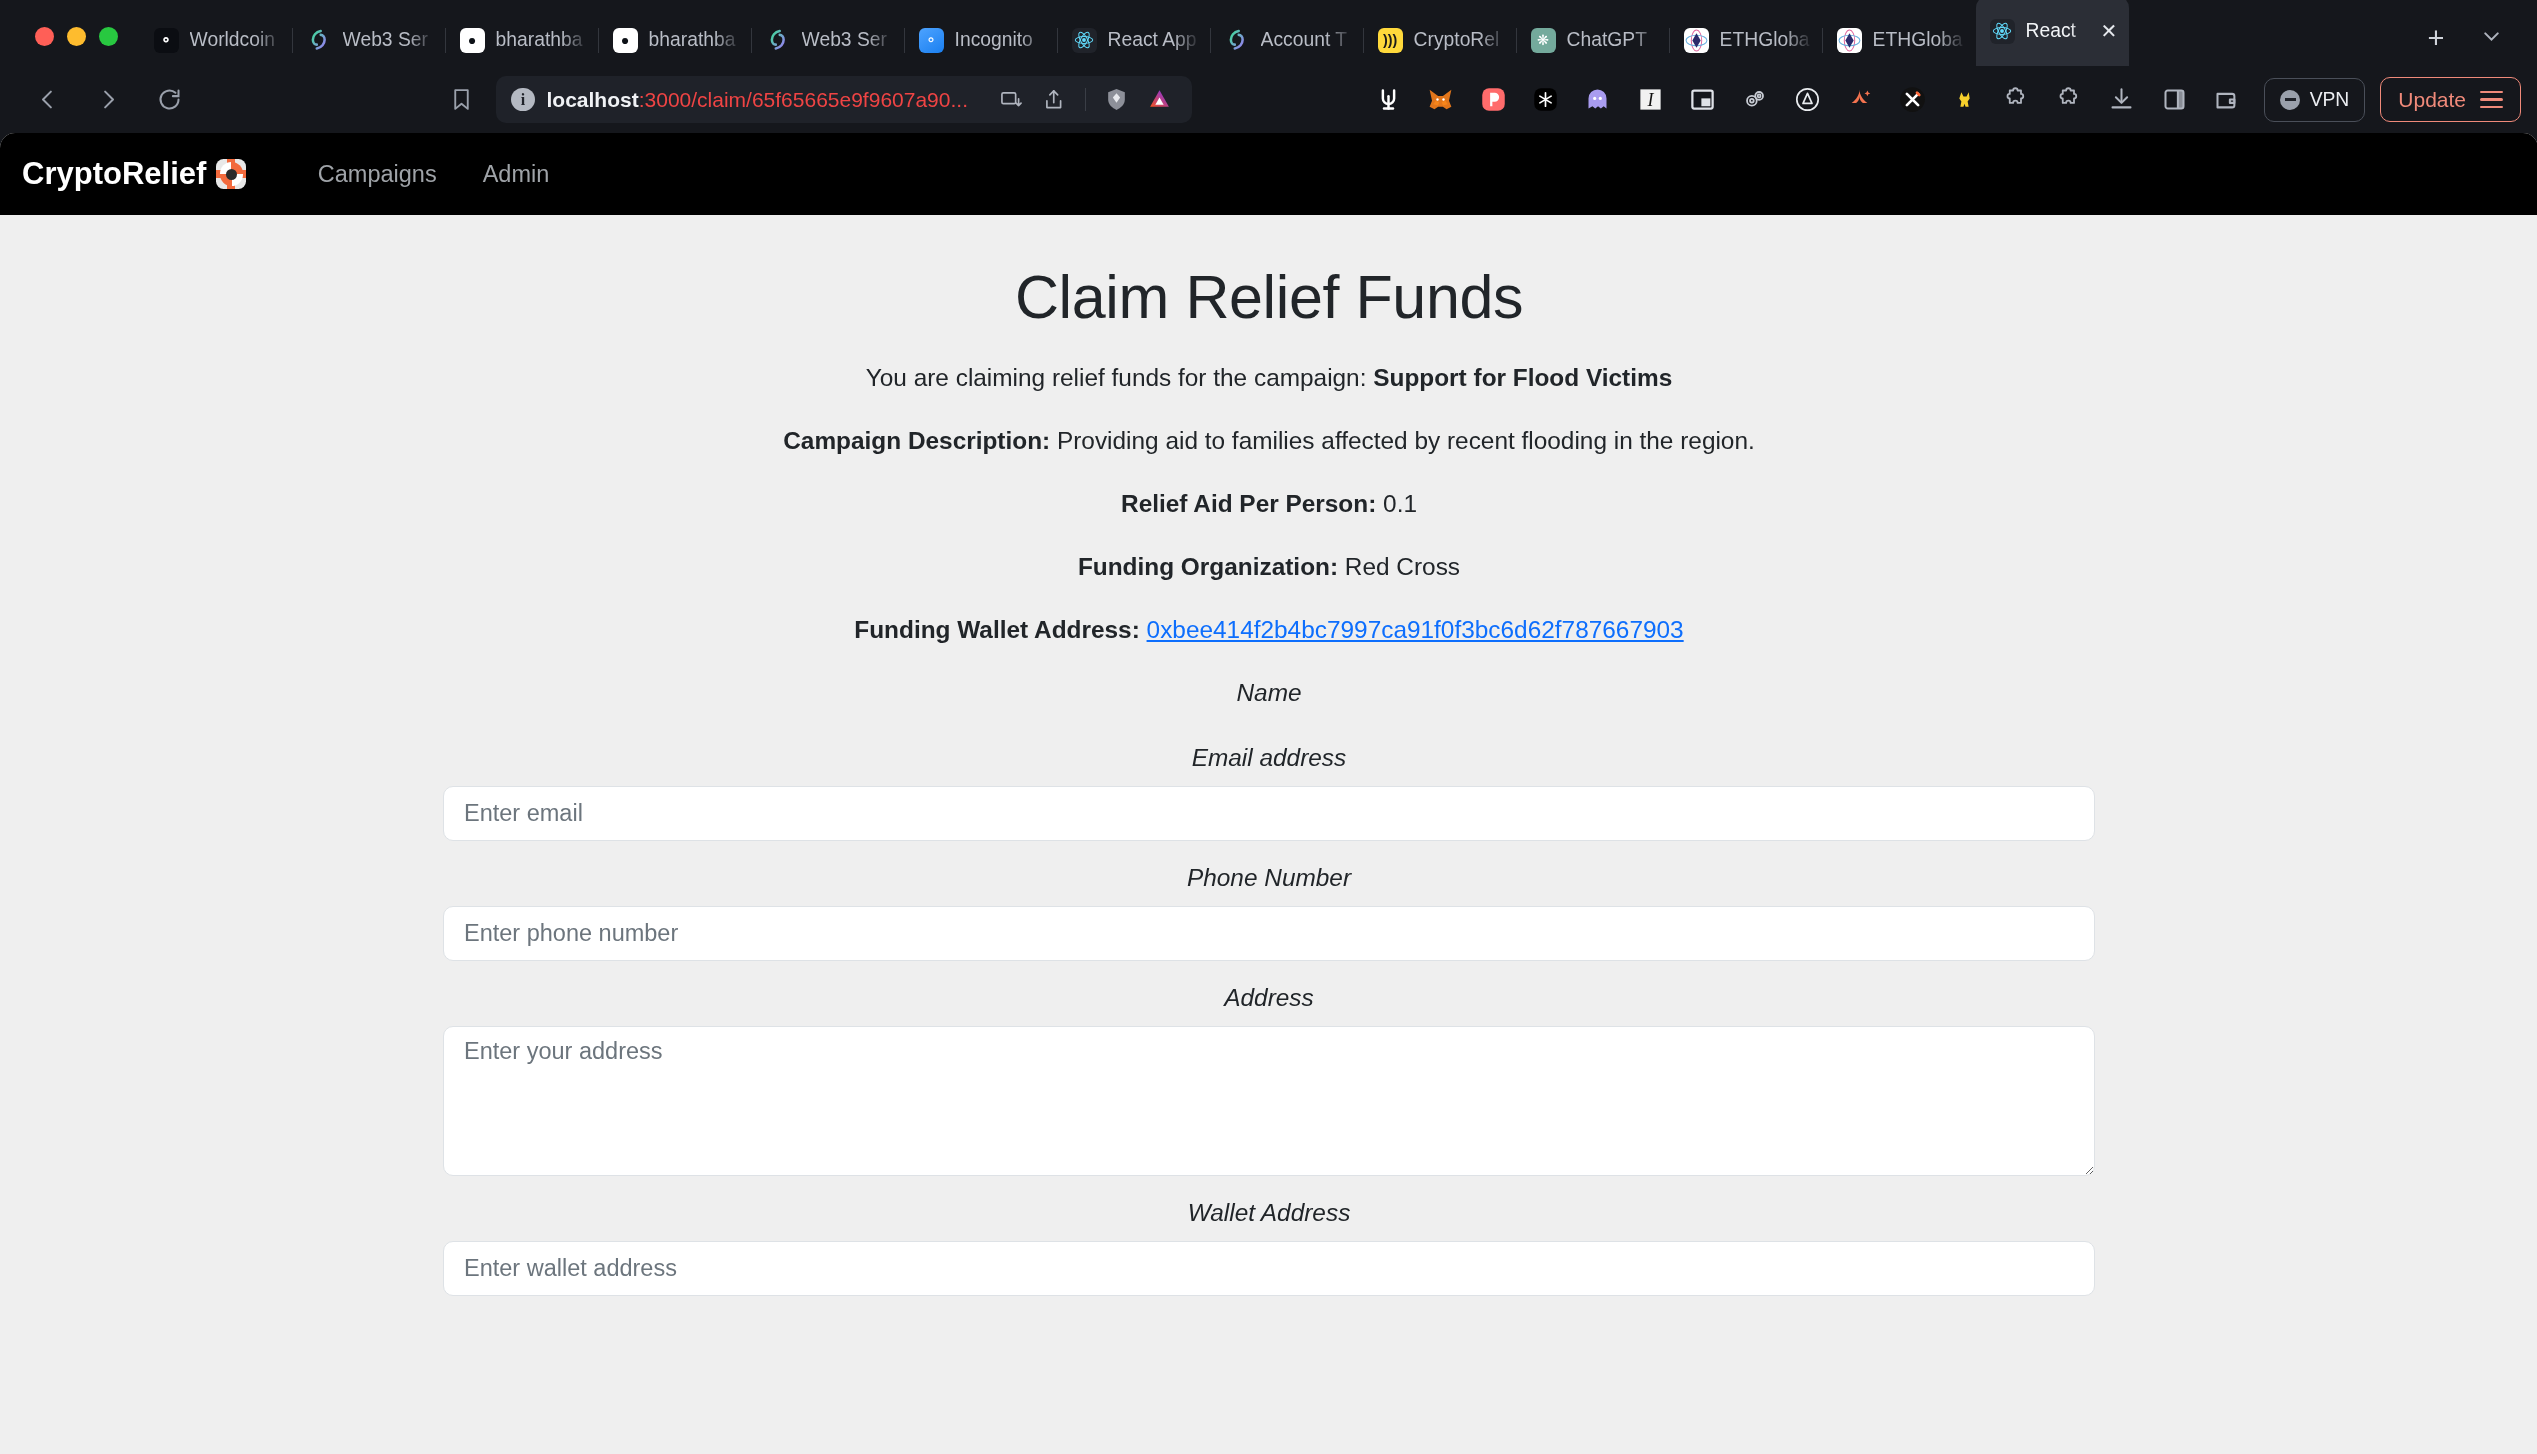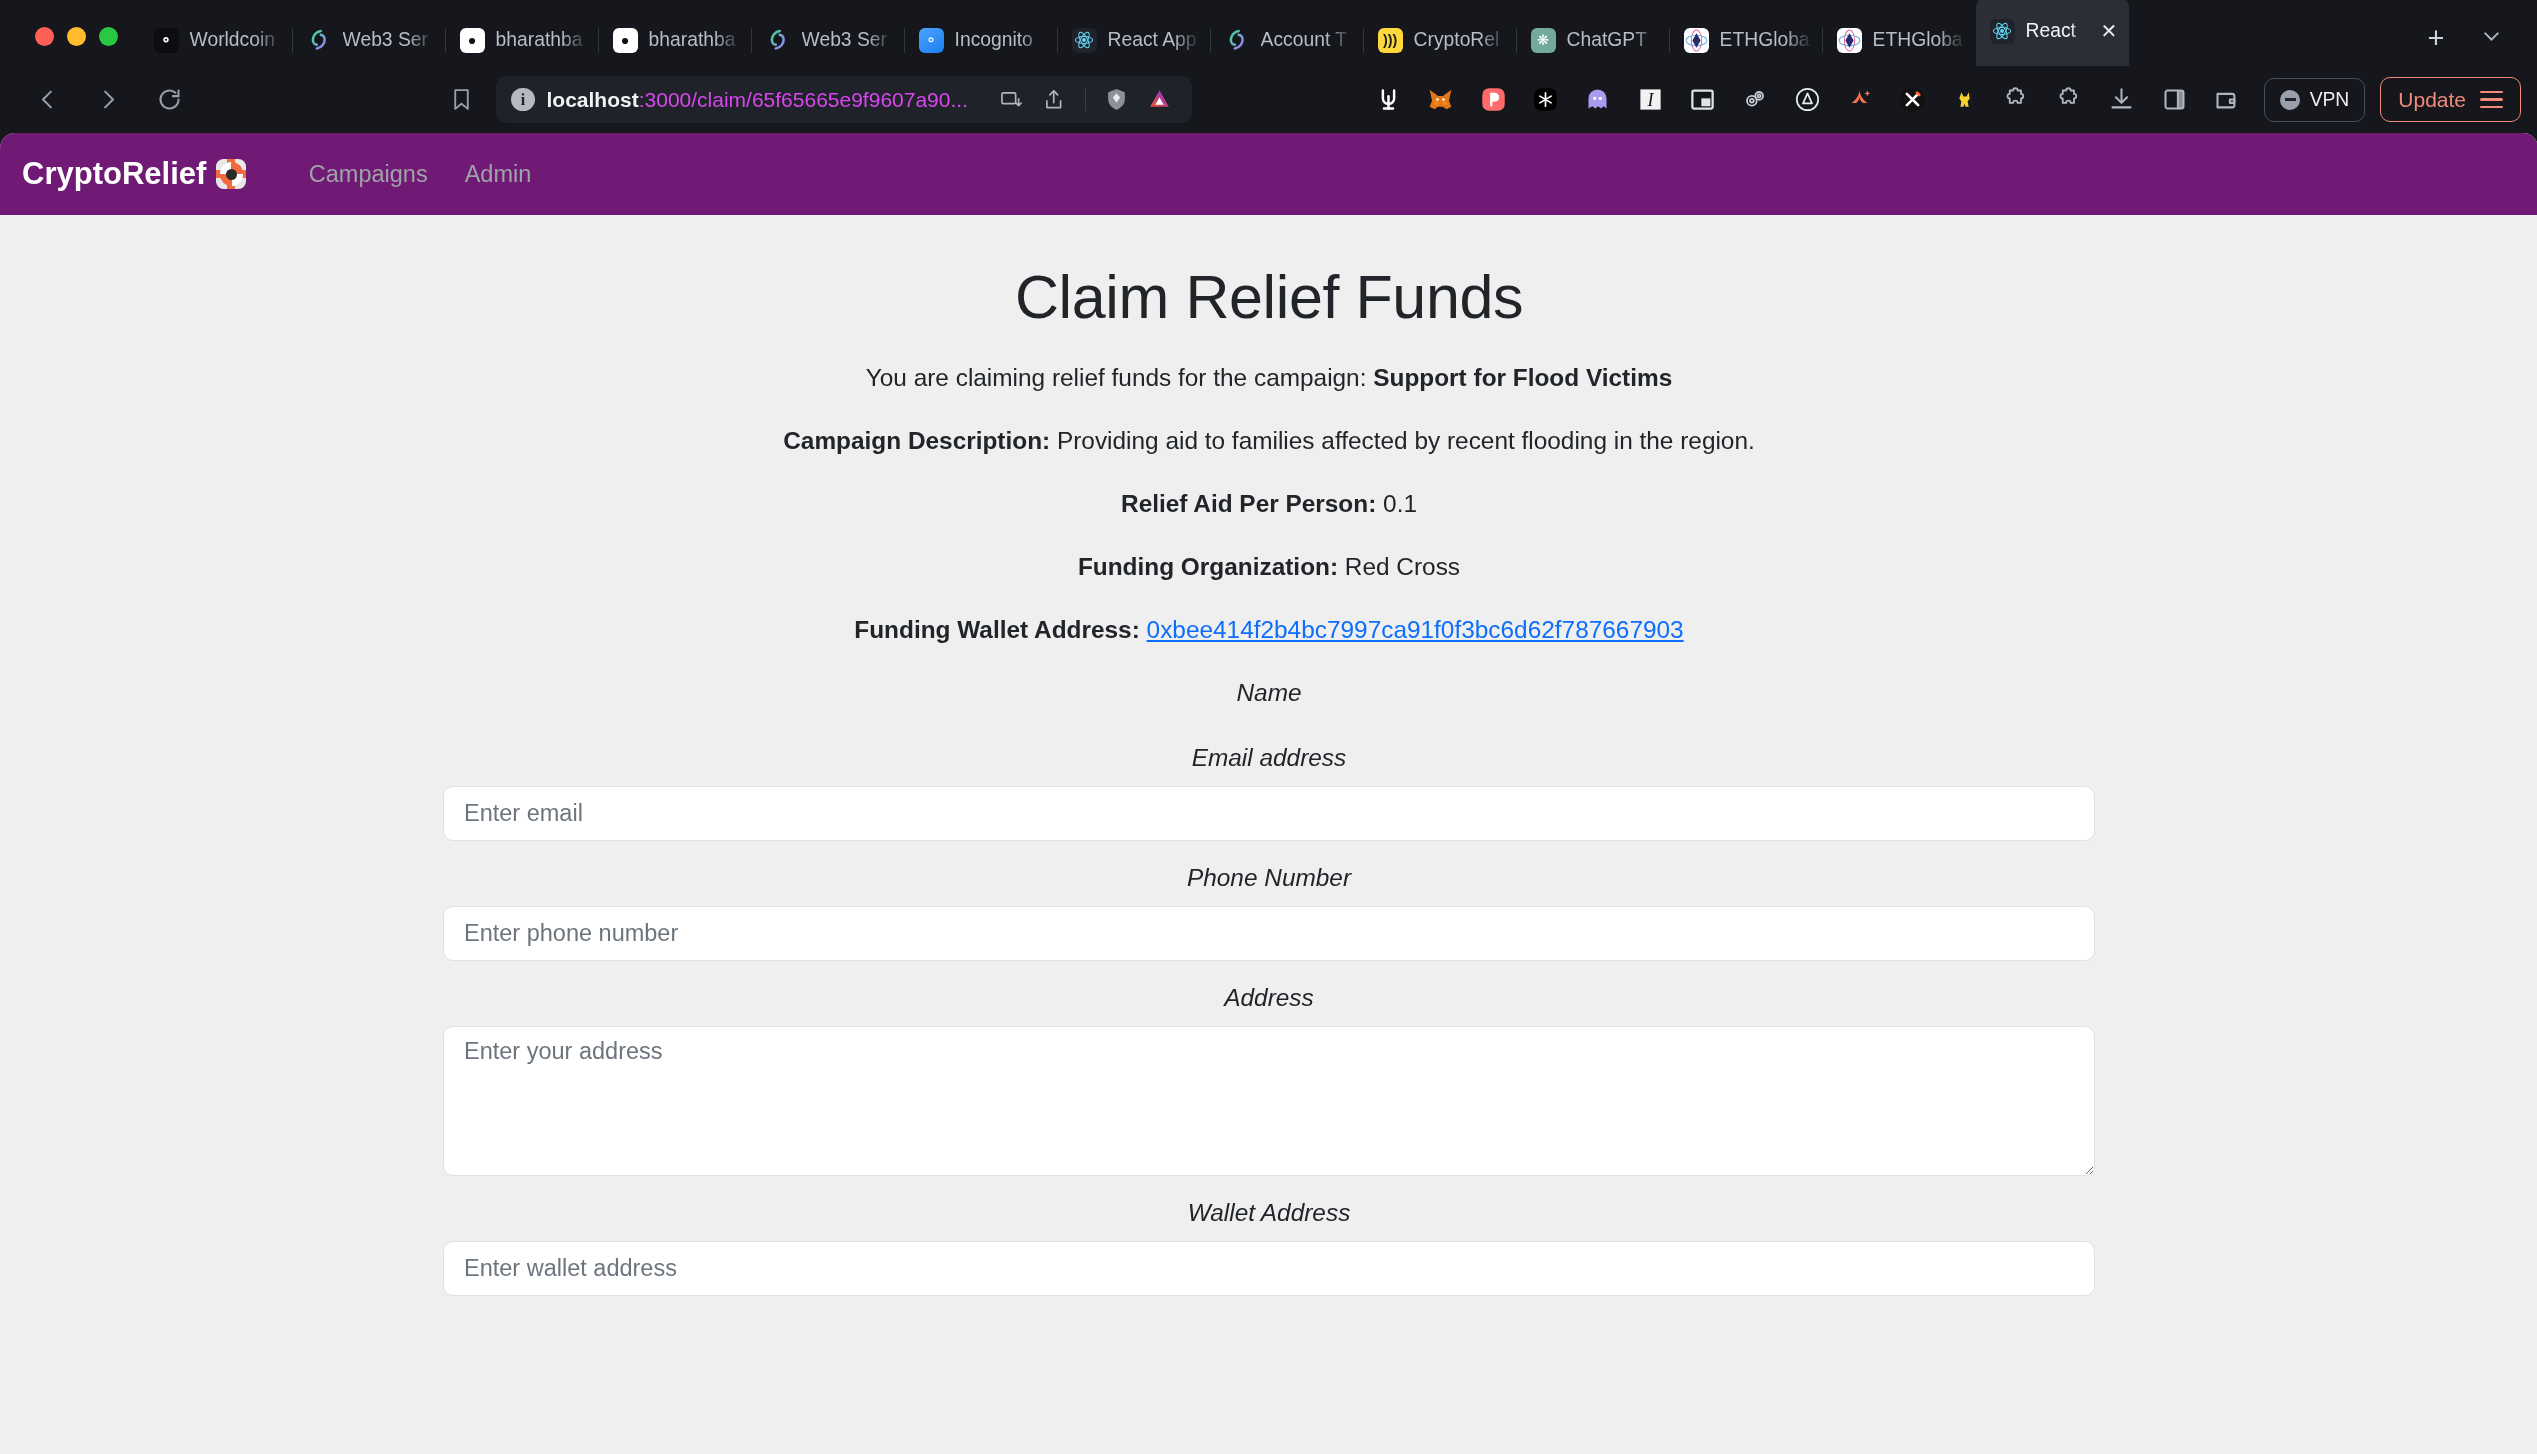--- a/index.html
+++ b/index.html
@@ -163,21 +163,21 @@
   .infoicon {
     width: 23.5px; height: 23.5px; border-radius: 50%;
     background: #b4b9c2; color: #1f2229;
     display: flex; align-items: center; justify-content: center;
     font-size: 16px; font-weight: 700;
     font-family: "Liberation Serif", serif;
     flex: 0 0 23.5px;
   }
   .urltext { font-size: 21px; white-space: nowrap; }
   .urltext .host { color: #f0f2f5; font-weight: 600; }
-  .urltext .path { color: #d946ef; }
+  .urltext .path { color: #ef4444; }
 
   .urlactions {
     background: #1f2229;
     border-radius: 0 10px 10px 0;
     height: 47px;
     display: flex; align-items: center;
     padding: 0 13.5px 0 8.4px;
     gap: 3.4px;
     flex: 0 0 auto;
   }
@@ -238,26 +238,26 @@
     flex: 1 1 auto;
     background: #efefef;
     border-radius: 15px 15px 0 0;
     overflow: hidden;
     position: relative;
     display: flex; flex-direction: column;
   }
 
   
   .appnav {
-    background: #701a75;
+    background: #000000;
     height: 82px;
     flex: 0 0 82px;
     display: flex; align-items: center;
     padding: 0 22px;
-    gap: 0;
+    gap: 9px;
   }
   .brand {
     display: flex; align-items: center; gap: 10px;
     color: #fff;
     font-size: 31px;
     font-weight: 700;
     margin-right: 44px;
   }
   .lifering {
     width: 30px; height: 30px;

